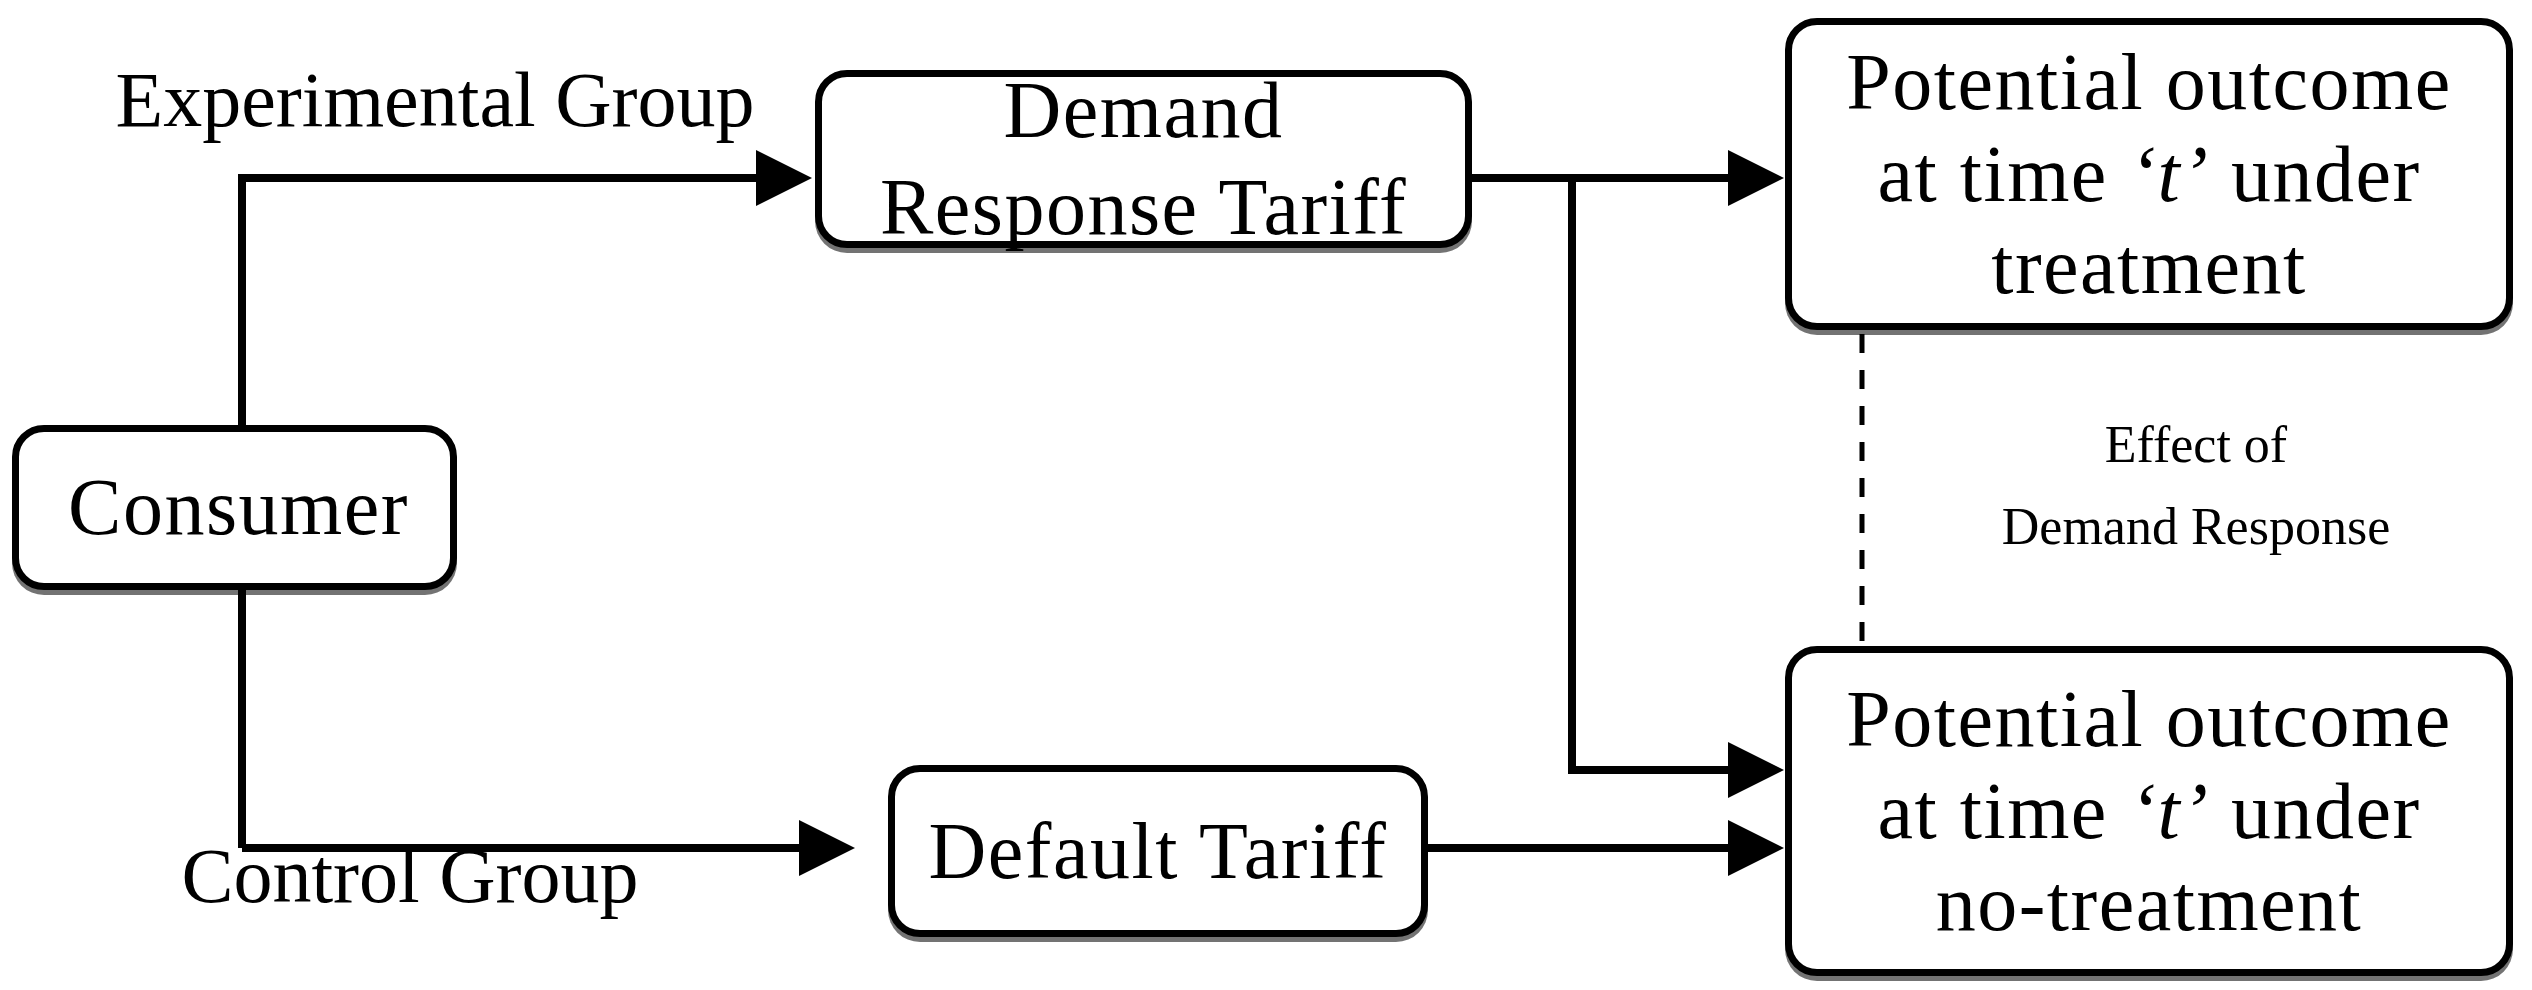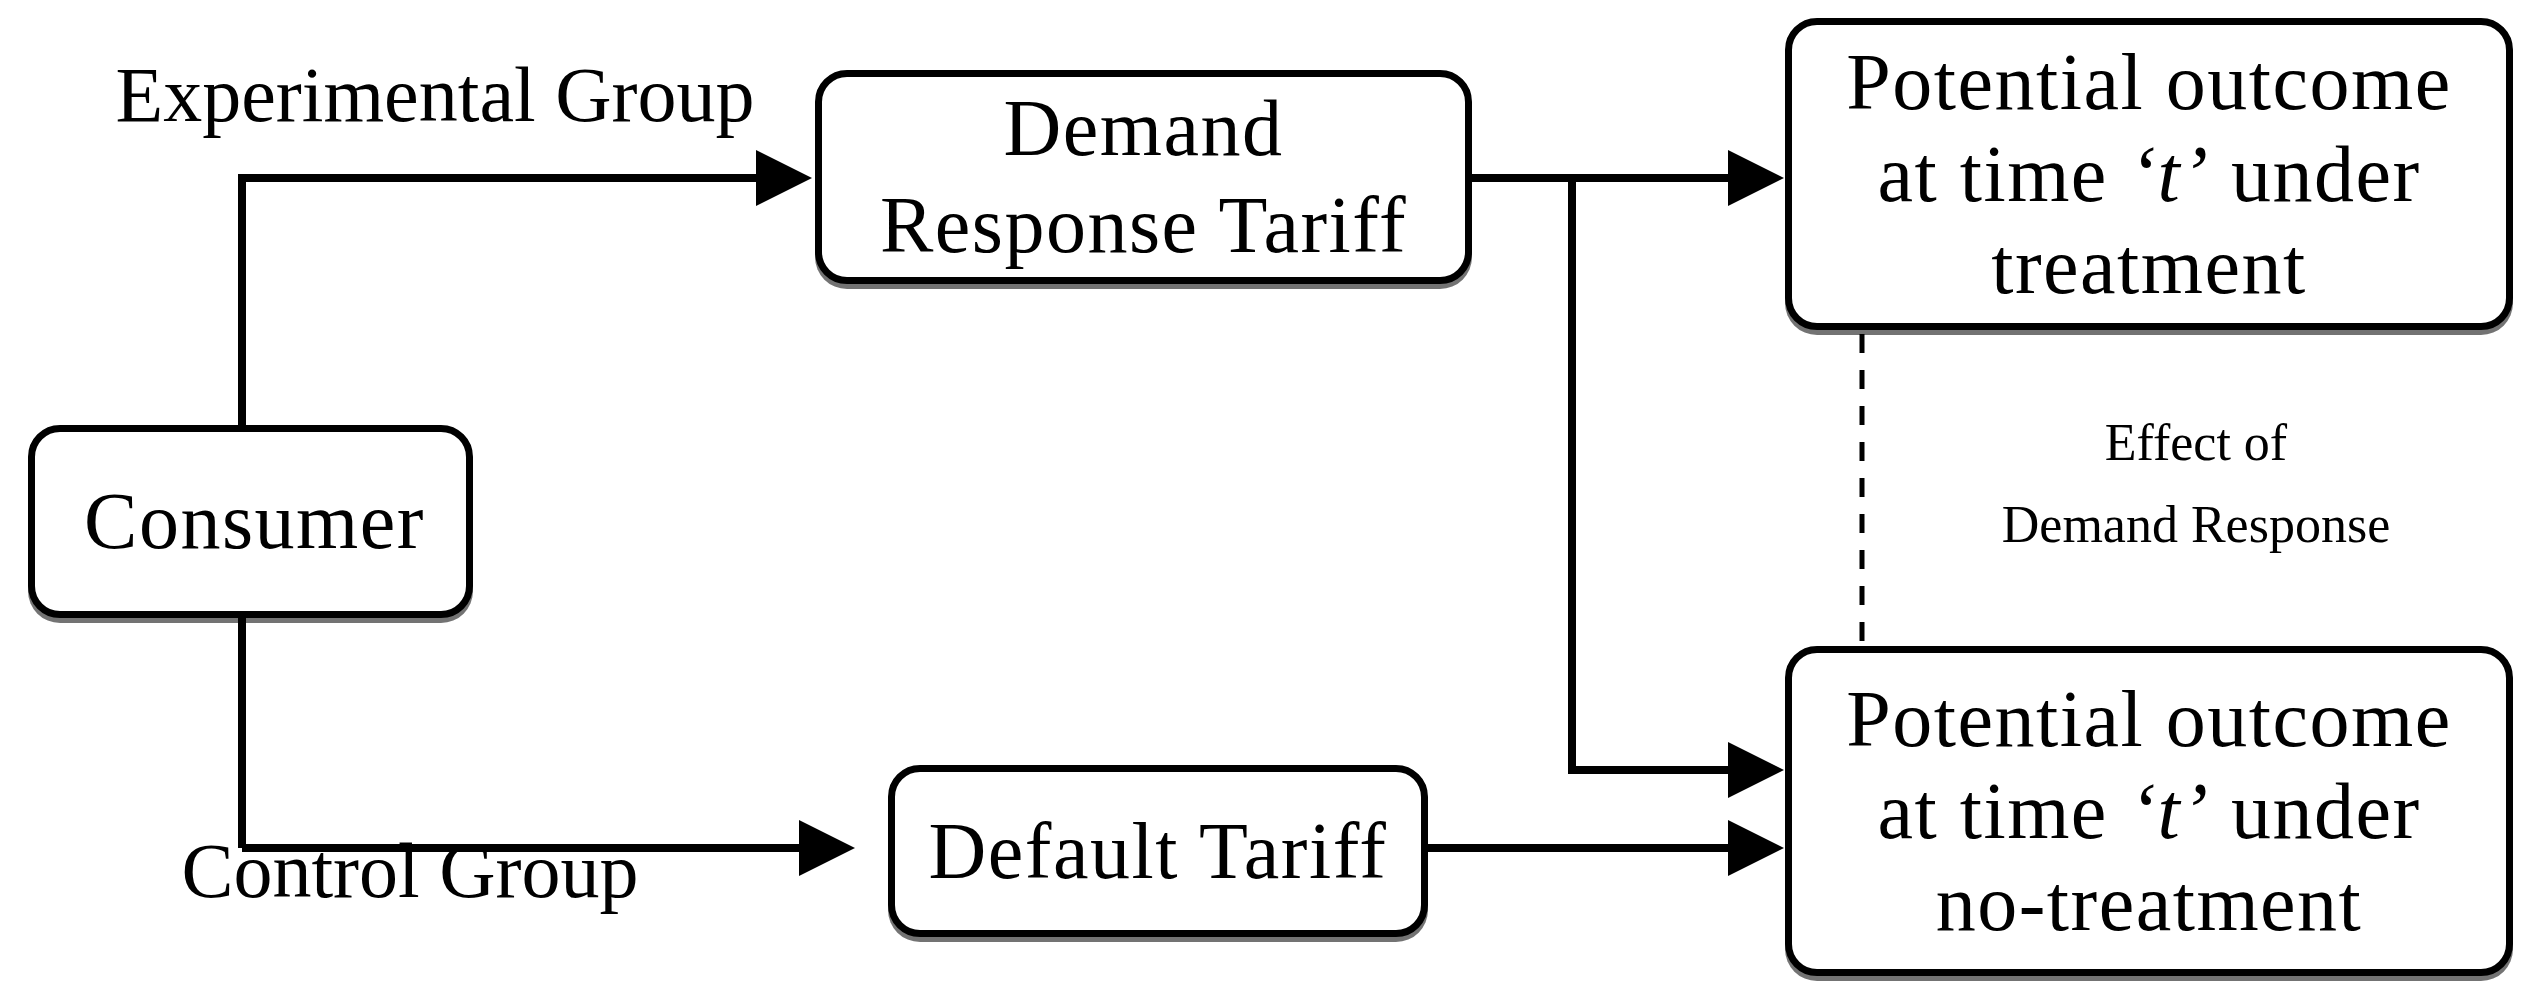--- a/index.html
+++ b/index.html
@@ -34,32 +34,33 @@
     display: flex;
     align-items: center;
     justify-content: center;
     text-align: center;
     box-sizing: border-box;
     letter-spacing: 1.5px;
   }
   .node .node-text {
     display: block;
   }
-  .node-consumer      { left: 28px;   top: 425px; width: 445px; height: 193px; font-size: 80px; padding-left: 8px; }
-  .node-drt           { left: 815px;  top: 70px;  width: 657px; height: 214px; font-size: 80px; line-height: 97px; }
+  .node-consumer      { left: 12px;   top: 425px; width: 445px; height: 165px; font-size: 80px; padding-left: 8px; }
+  .node-drt           { left: 815px;  top: 70px;  width: 657px; height: 178px; font-size: 80px; line-height: 97px; }
   .node-default       { left: 858px;  top: 765px; width: 540px; height: 172px; font-size: 80px; margin-left: 30px; }
   .node-outcome-t     { left: 1785px; top: 18px;  width: 728px; height: 312px; font-size: 80px; line-height: 92px; }
   .node-outcome-nt    { left: 1785px; top: 646px; width: 728px; height: 330px; font-size: 80px; line-height: 92px; }
 
   .quoted-t { font-style: italic; }
 
   .edge-label {
     position: absolute;
     z-index: 2;
     display: flex;
+    align-items: center;
     justify-content: center;
     text-align: center;
     color: #000000;
   }
   .label-experimental { left: 85px;   top: 50px;  width: 700px; height: 100px; font-size: 78px; }
   .label-control      { left: 150px;  top: 826px; width: 520px; height: 100px; font-size: 78px; }
   .label-effect       { left: 1872px; top: 402px; width: 648px; height: 168px; font-size: 52px; line-height: 82px; }
 </style>
 </head>
 <body>

